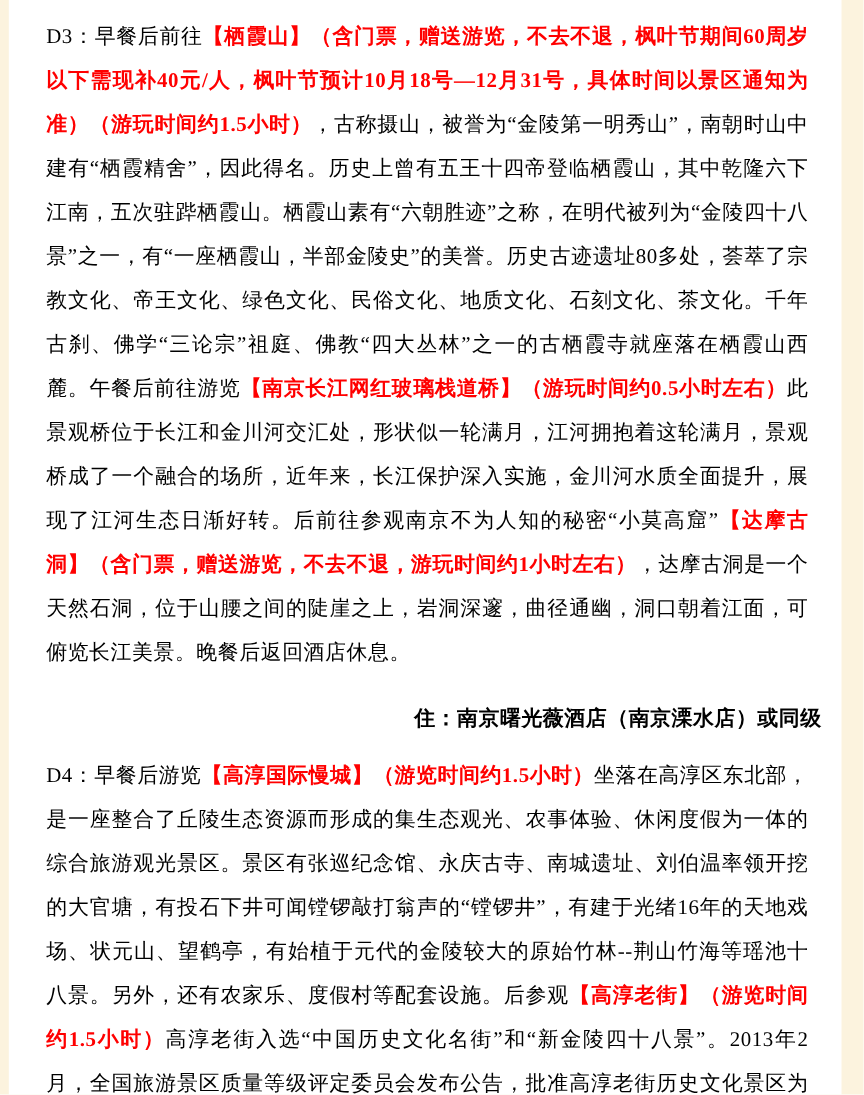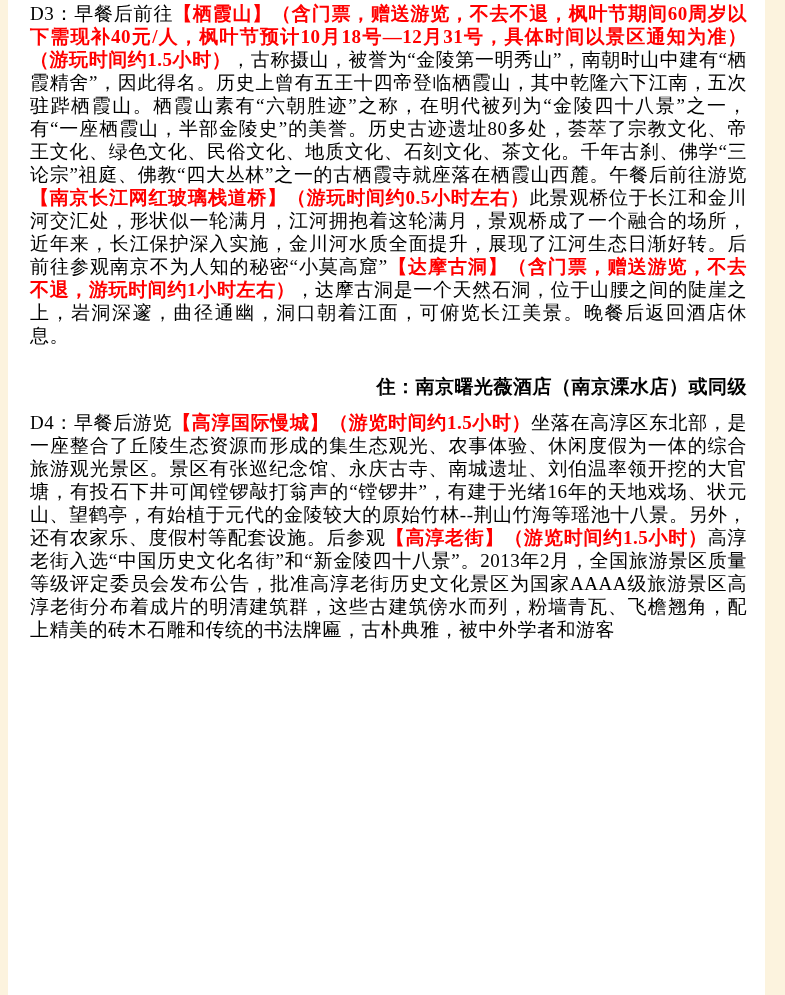--- a/index.html
+++ b/index.html
@@ -16,25 +16,25 @@
   .page {
     box-sizing: border-box;
     margin-left: 8px;
     width: 757px;
     min-height: 995px;
     background: #ffffff;
     padding: 2px 18px 10px 22px;
   }
   .para {
     font-size: 19px;
-    line-height: 23px;
+    line-height: 40px;
     color: #000000;
     text-align: justify;
     text-justify: inter-ideograph;
-    margin: 0;
+    margin: 12px;
     letter-spacing: 0.5px;
   }
   .para .hl {
     color: #ff0000;
     font-weight: bold;
   }
   .hotel-line {
     font-size: 19px;
     line-height: 40px;
     color: #000000;

